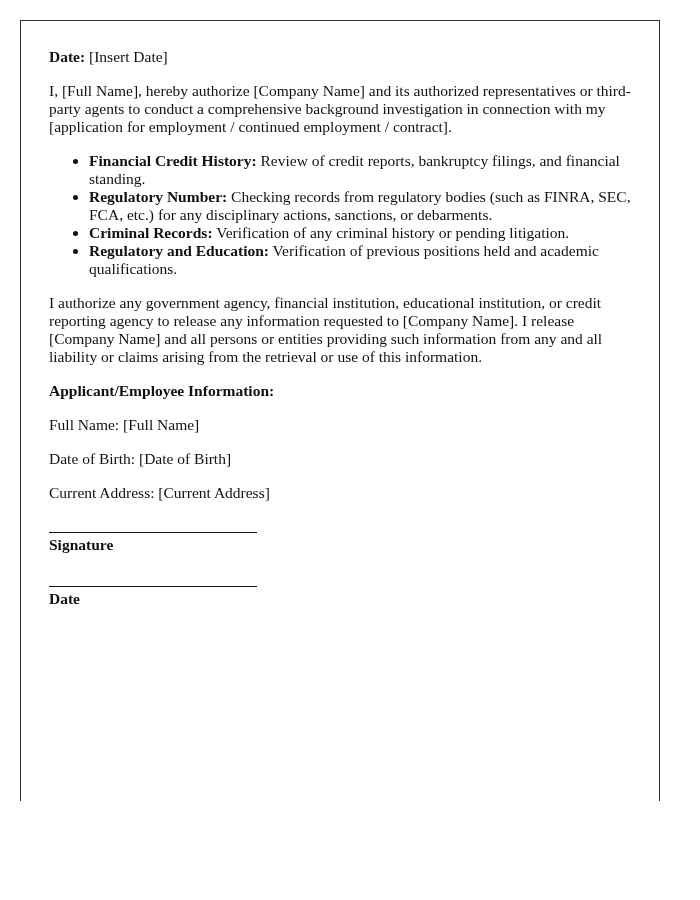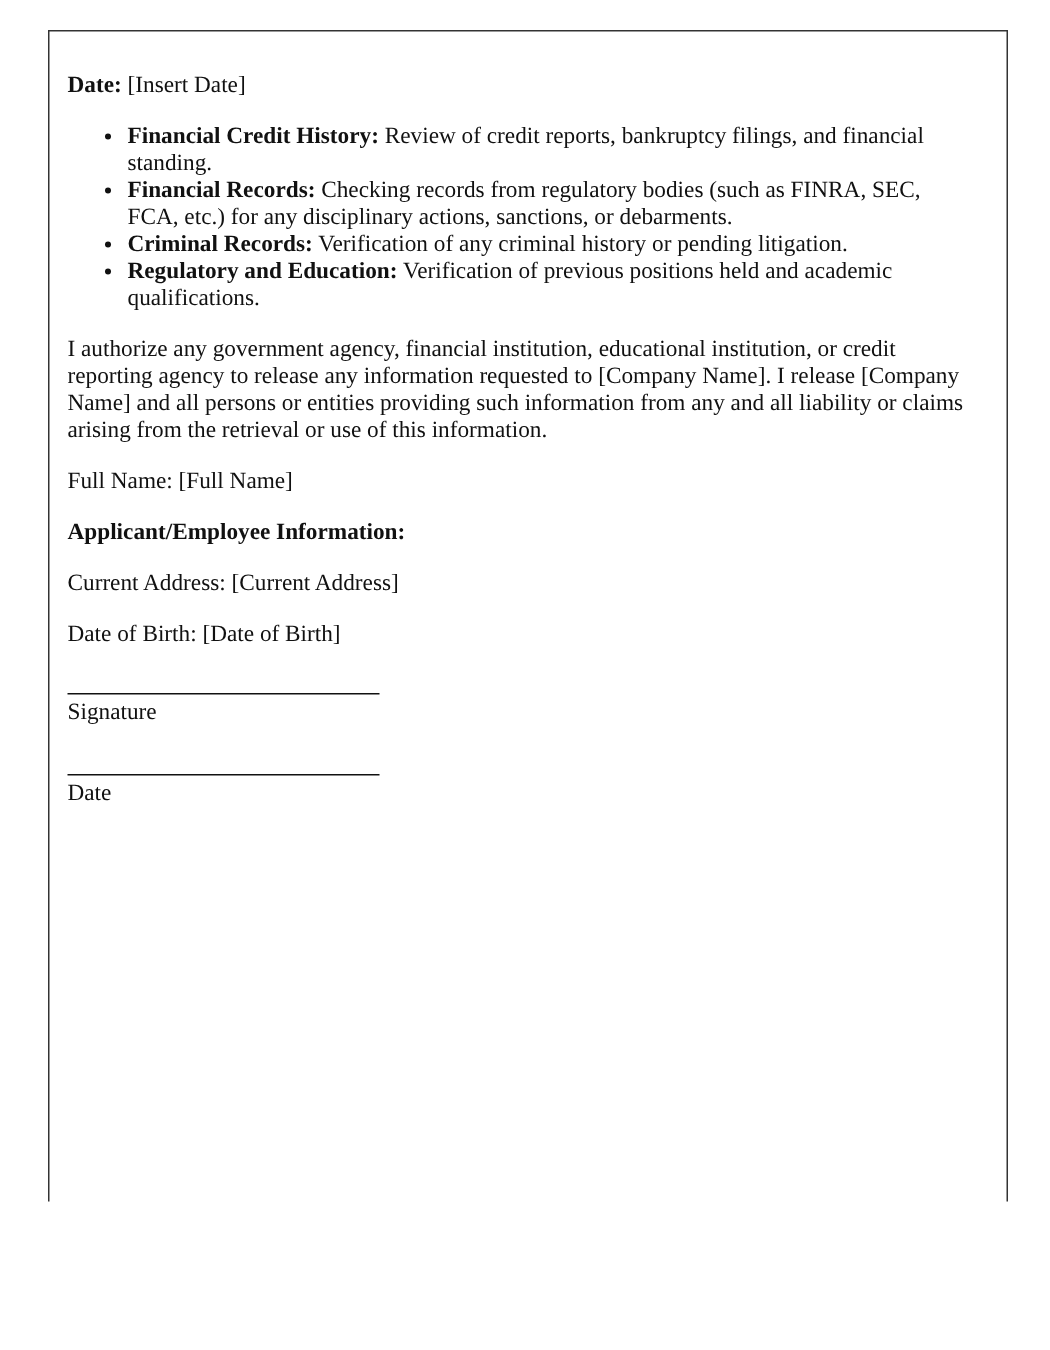--- a/index.html
+++ b/index.html
@@ -6,55 +6,55 @@
     body { width: 700px; height: 900px; position: relative; overflow: hidden; }
     .page {
       position: absolute;
       left: 20px; top: 20px;
       width: 640px;
       height: 781px;
       border: 1px solid #333333;
       border-bottom: none;
       box-sizing: border-box;
       overflow: hidden;
-      padding: 27px 28px 0 12px;
+      padding: 27px 28px 0 28px;
       font-family: "Liberation Serif", "DejaVu Serif", serif;
       font-size: 15.5px;
       line-height: 18px;
       color: #111111;
-      margin-left: 12px;
     }
     p { margin: 0 0 16px 0; }
     b { font-weight: bold; }
     ul { margin: 0 0 16px 0; padding-left: 40px; }
     ul li { margin: 0; }
     .sig-block { margin-top: 30px; }
     .sig-line { width: 208px; border-top: 1px solid #111111; height: 0; }
-    .sig-label { font-weight: normal; margin-top: 3px; }
+    .sig-label { font-weight: bold; margin-top: 3px; }
     .sig-gap { height: 32px; }
   </style>
 </head>
 <body>
 
 <div class="page">
   <p>
     <b>Date:</b>
     <span>[Insert Date]</span>
   </p>
+  <p>I, [Full Name], hereby authorize [Company Name] and its authorized representatives or third-party agents to conduct a comprehensive background investigation in connection with my [application for employment / continued employment / contract].</p>
   <ul>
     <li><b>Financial Credit History:</b> <span>Review of credit reports, bankruptcy filings, and financial standing.</span></li>
-    <li><b>Financial Records:</b> <span>Checking records from regulatory bodies (such as FINRA, SEC, FCA, etc.) for any disciplinary actions, sanctions, or debarments.</span></li>
+    <li><b>Regulatory Number:</b> <span>Checking records from regulatory bodies (such as FINRA, SEC, FCA, etc.) for any disciplinary actions, sanctions, or debarments.</span></li>
     <li><b>Criminal Records:</b> <span>Verification of any criminal history or pending litigation.</span></li>
     <li><b>Regulatory and Education:</b> <span>Verification of previous positions held and academic qualifications.</span></li>
   </ul>
   <p>I authorize any government agency, financial institution, educational institution, or credit reporting agency to release any information requested to [Company Name]. I release [Company Name] and all persons or entities providing such information from any and all liability or claims arising from the retrieval or use of this information.</p>
+  <p><b>Applicant/Employee Information:</b></p>
   <p>Full Name: [Full Name]</p>
-  <p><b>Applicant/Employee Information:</b></p>
+  <p>Date of Birth: [Date of Birth]</p>
   <p>Current Address: [Current Address]</p>
-  <p>Date of Birth: [Date of Birth]</p>
   <div class="sig-block">
     <div class="sig-line"></div>
     <div class="sig-label">Signature</div>
     <div class="sig-gap"></div>
     <div class="sig-line"></div>
     <div class="sig-label">Date</div>
   </div>
 </div>
 
 </body></html>

